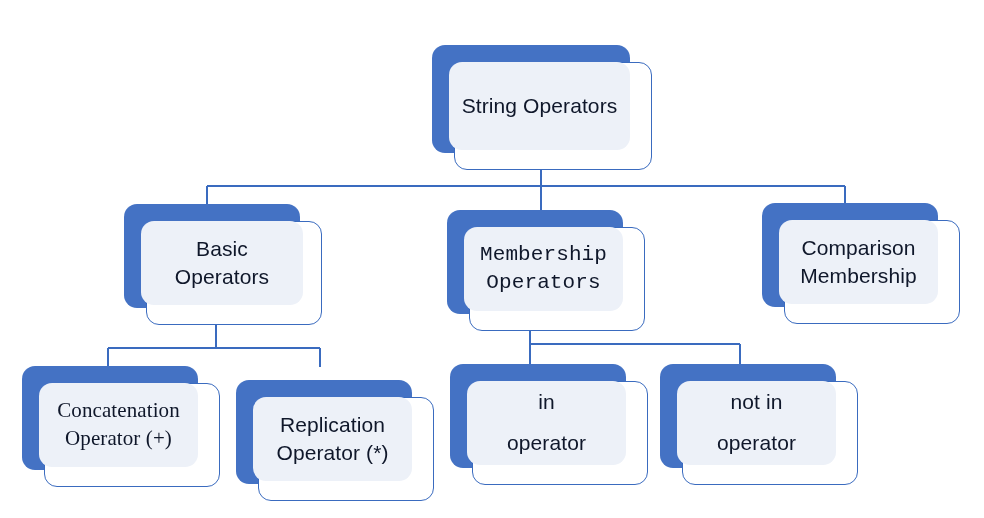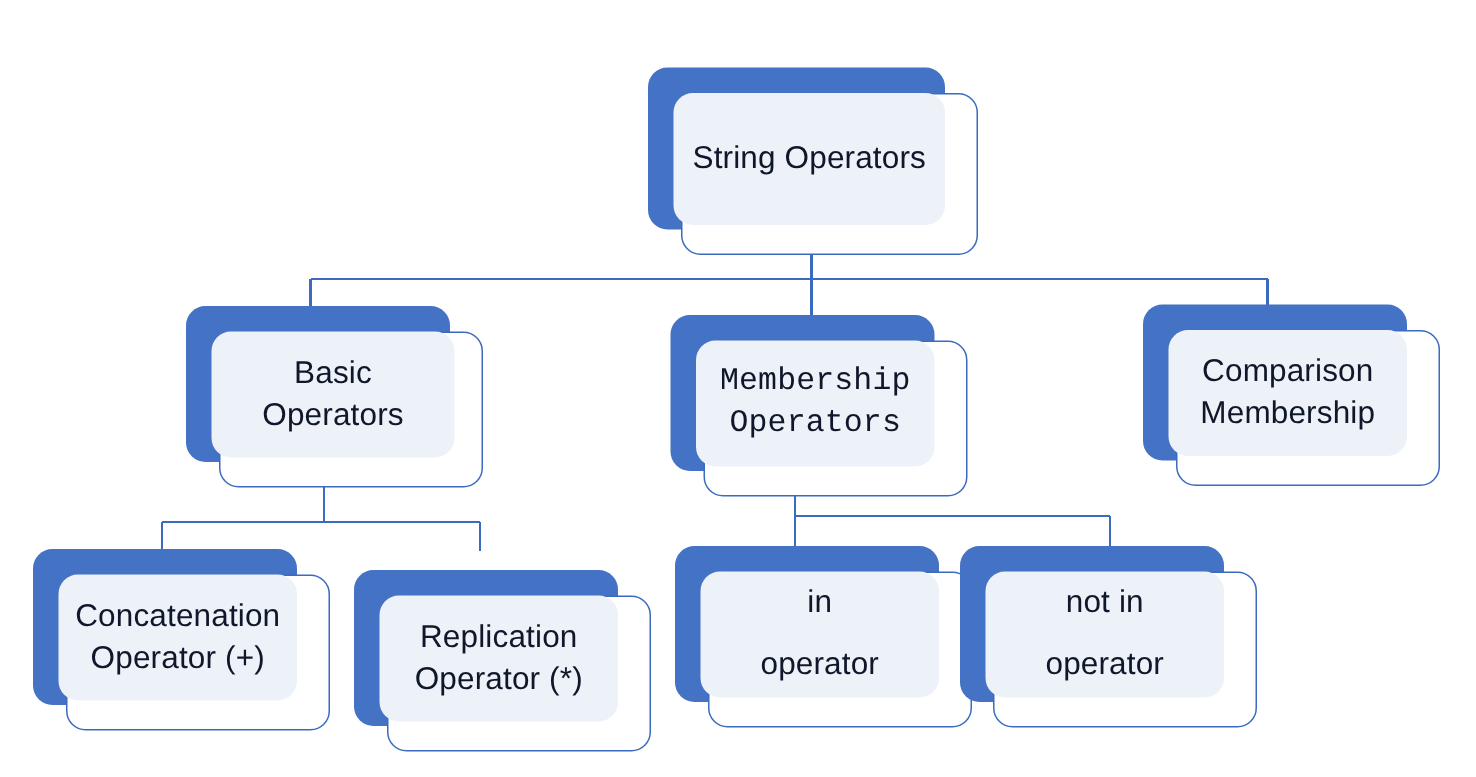--- a/index.html
+++ b/index.html
@@ -126,21 +126,21 @@
 
   <div class="node" style="left:762px; top:203px; width:198px; height:121px;">
     <div class="layer layer-back" style="width:176px; height:104px;"></div>
     <div class="layer layer-outline" style="left:22px; top:17px; width:176px; height:104px;"></div>
     <div class="layer layer-mid" style="left:17px; top:17px; width:159px; height:84px;">
       <span class="label">Comparison
 Membership</span>
     </div>
   </div>
 
-  <div class="node" style="left:22px; top:366px; width:198px; height:121px;">
+  <div class="node" style="left:22px; top:366px; width:198px; height:121px;font-family:Liberation Serif, serif;">
     <div class="layer layer-back" style="width:176px; height:104px;"></div>
     <div class="layer layer-outline" style="left:22px; top:17px; width:176px; height:104px;"></div>
     <div class="layer layer-mid" style="left:17px; top:17px; width:159px; height:84px;">
       <span class="label">Concatenation
 Operator (+)</span>
     </div>
   </div>
 
   <div class="node" style="left:236px; top:380px; width:162px; height:121px;">
     <div class="layer layer-back" style="width:176px; height:104px;"></div>
@@ -153,21 +153,21 @@
 
   <div class="node" style="left:450px; top:364px; width:198px; height:121px;border-radius:26px;">
     <div class="layer layer-back" style="width:176px; height:104px;"></div>
     <div class="layer layer-outline" style="left:22px; top:17px; width:176px; height:104px;"></div>
     <div class="layer layer-mid" style="left:17px; top:17px; width:159px; height:84px;">
       <span class="label wide-lead">in
 operator</span>
     </div>
   </div>
 
-  <div class="node" style="left:640px; top:364px; width:198px; height:121px;">
+  <div class="node" style="left:660px; top:364px; width:198px; height:121px;">
     <div class="layer layer-back" style="width:176px; height:104px;"></div>
     <div class="layer layer-outline" style="left:22px; top:17px; width:176px; height:104px;"></div>
     <div class="layer layer-mid" style="left:17px; top:17px; width:159px; height:84px;">
       <span class="label wide-lead">not in
 operator</span>
     </div>
   </div>
 
 </div>
 

